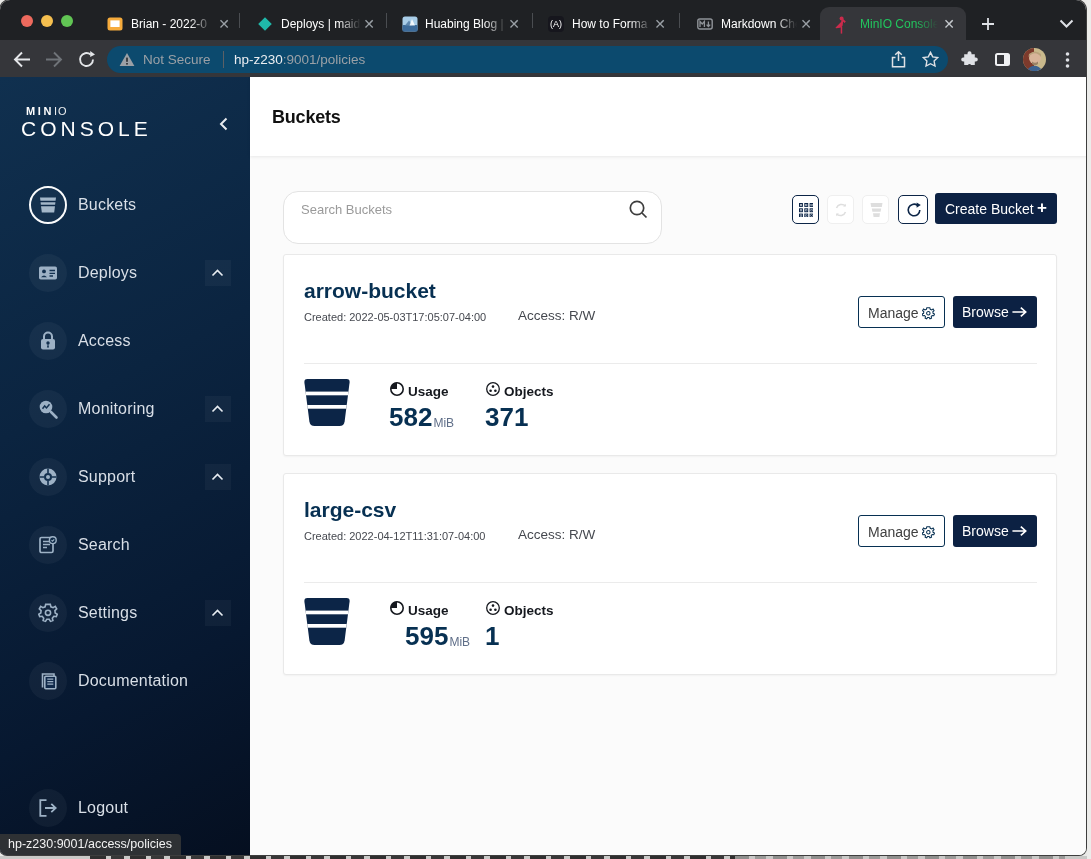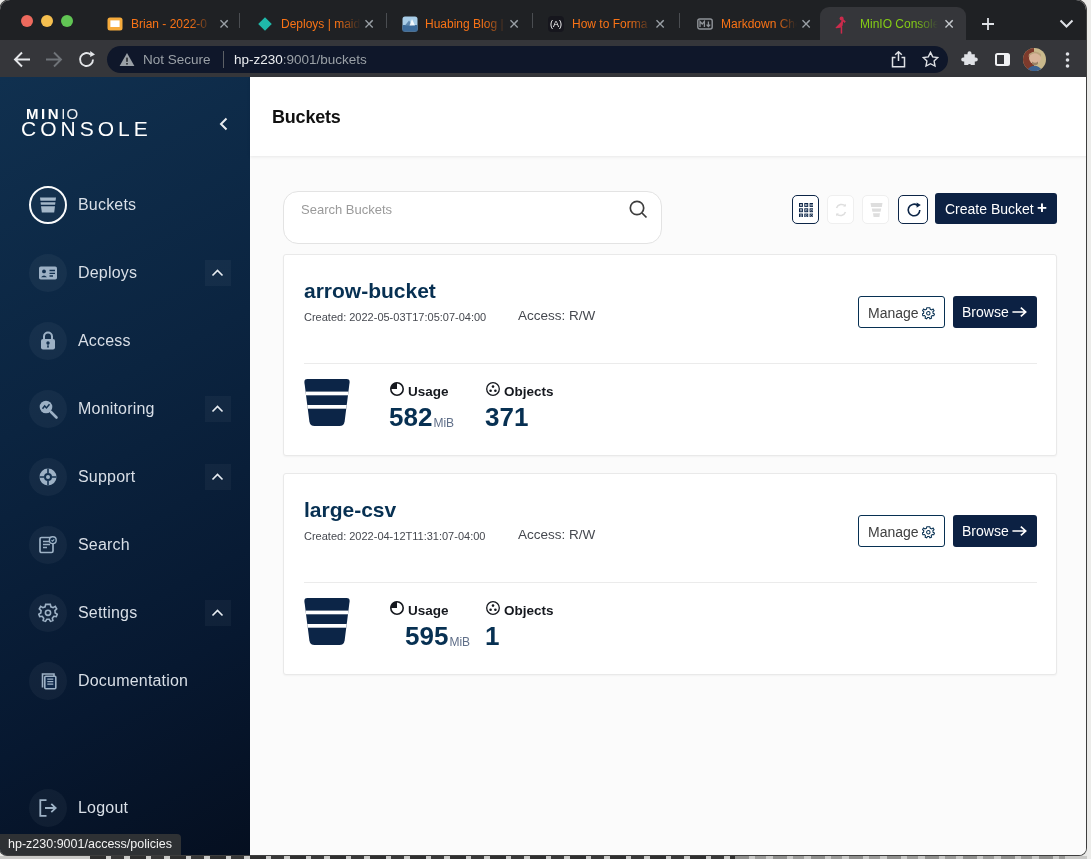--- a/index.html
+++ b/index.html
@@ -9,28 +9,28 @@
 
 
 #win { position:absolute; left:0; top:0; width:1086px; height:855px;
   border-radius:10px 10px 7px 7px; overflow:hidden; background:#fff;
   box-shadow:0 0 0 1px rgba(62,62,62,1); }
 
 
 #tabbar { position:absolute; left:0; top:0; width:1086px; height:40px; background:#1f2124; }
 .tl { position:absolute; top:15px; width:12px; height:12px; border-radius:50%; }
 .tabfav { position:absolute; top:16px; width:16px; height:16px; }
-.tabtxt { position:absolute; top:17px; font-size:12px; color:#f97316; white-space:nowrap; overflow:hidden; -webkit-mask-image:linear-gradient(90deg,#000 72%,rgba(0,0,0,0) 100%); mask-image:linear-gradient(90deg,#000 72%,rgba(0,0,0,0) 100%); }
+.tabtxt { position:absolute; top:17px; font-size:12px; color:#ffffff; white-space:nowrap; overflow:hidden; -webkit-mask-image:linear-gradient(90deg,#000 72%,rgba(0,0,0,0) 100%); mask-image:linear-gradient(90deg,#000 72%,rgba(0,0,0,0) 100%); }
 .tabx { position:absolute; top:17px; width:14px; height:14px; color:#9aa0a6; font-size:14px; line-height:14px; text-align:center; }
 .tabsep { position:absolute; top:13px; width:1px; height:15px; background:#4a4d51; }
 #activetab { position:absolute; left:820px; top:7px; width:146px; height:33px; background:#35363a; border-radius:9px 9px 0 0; }
 
 
 #toolbar { position:absolute; left:0; top:40px; width:1086px; height:37px; background:#35363a; }
-#omni { position:absolute; left:107px; top:6px; width:841px; height:27px; border-radius:13.5px; background:#0f172a; }
+#omni { position:absolute; left:107px; top:6px; width:841px; height:27px; border-radius:13.5px; background:#0c4a6e; }
 
 
 #sidebar { position:absolute; left:0; top:77px; width:250px; height:778px;
   background:linear-gradient(152deg,#10304f 0%, #0b2440 40%, #071830 75%, #050f20 100%); }
 .menurow { position:absolute; left:0; width:250px; height:38px; }
 .mcircle { position:absolute; left:29px; top:0; width:38px; height:38px; border-radius:50%; background:rgba(255,255,255,0.045); }
 .mcircle.active { border:2.5px solid #fafbfc; background:rgba(255,255,255,0.03); }
 .mlabel { position:absolute; left:78px; top:50%; transform:translateY(-50%); font-size:16px; font-weight:400; color:#d9dfe7; letter-spacing:0.2px; }
 .mchev { position:absolute; left:205px; top:50%; transform:translateY(-50%); width:26px; height:26px; background:rgba(255,255,255,0.04); }
 .mchev svg { position:absolute; left:6px; top:9px; }
@@ -127,21 +127,21 @@
       <div class="tabtxt" style="left:721px;width:76px;">Markdown Che</div>
       <div class="tabx" style="left:799px;">✕</div>
 
       <div id="activetab"></div>
       <svg class="tabfav" style="left:835px;width:12px;height:18px;" viewBox="0 0 12 18">
           <circle cx="6.6" cy="2.4" r="2" fill="#cb2b4c"></circle>
           <path d="M7.6 2.6 L10.8 5.6 L9.6 6.9 L7 4.4 Z" fill="#cb2b4c"></path>
           <path d="M6.7 3.6 C6.3 5 6.5 5.5 5.8 6.3 L0.9 11.3 C0.3 11.9 0.5 12.3 1.3 12.2 L5.2 11.7 C6.6 11.5 7.5 10.5 7.7 9.1 L8.2 5.2 Z" fill="#cb2b4c"></path>
           <rect x="5.7" y="10.8" width="1.5" height="6.8" fill="#cb2b4c"></rect>
         </svg>
-      <div class="tabtxt" style="left:860px;width:78px;color:#84cc16;">MinIO Console</div>
+      <div class="tabtxt" style="left:860px;width:78px;color:#22c55e;">MinIO Console</div>
       <div class="tabx" style="left:942px;color:#c6cace;">✕</div>
 
       <svg class="abs" style="left:981px;top:17px;" width="14" height="14" viewBox="0 0 14 14">
           <path d="M7 1 V13 M1 7 H13" stroke="#dee1e6" stroke-width="1.8"></path>
         </svg>
 
       <svg class="abs" style="left:1059px;top:19px;" width="15" height="10" viewBox="0 0 15 10">
           <path d="M1.5 1.5 L7.5 7.5 L13.5 1.5" fill="none" stroke="#dee1e6" stroke-width="2"></path>
         </svg>
     </div>
@@ -160,21 +160,21 @@
           <path d="M12.2 0 L12.2 6 L17 3.6 Z" fill="#e4e6e9"></path>
         </svg>
       <div id="omni">
         <svg class="abs" style="left:12px;top:6px;" width="16" height="15" viewBox="0 0 16 15">
             <path d="M8 1 L15.4 14 H0.6 Z" fill="#9aa0a6"></path>
             <rect x="7.25" y="5.6" width="1.5" height="4.2" fill="#1f2124"></rect>
             <rect x="7.25" y="11" width="1.5" height="1.6" fill="#1f2124"></rect>
           </svg>
         <div class="abs" style="left:36px;top:6px;font-size:13.5px;color:#9aa0a6;">Not Secure</div>
         <div class="abs" style="left:116px;top:5px;width:1px;height:17px;background:#5c6065;"></div>
-        <div class="abs" style="left:127px;top:6px;font-size:13.5px;color:#eceef1;font-weight:500;">hp-z230<span style="color:#9aa0a6;font-weight:400;">:9001/buckets</span></div>
+        <div class="abs" style="left:127px;top:6px;font-size:13.5px;color:#eceef1;font-weight:500;">hp-z230<span style="color:#9aa0a6;font-weight:400;">:9001/policies</span></div>
 
         <svg class="abs" style="left:784px;top:5px;" width="15" height="17" viewBox="0 0 15 17">
             <path d="M7.5 1 V10 M4.2 3.8 L7.5 0.8 L10.8 3.8" fill="none" stroke="#dfe1e5" stroke-width="1.5"></path>
             <path d="M4.5 6.5 H1.5 V15.7 H13.5 V6.5 H10.5" fill="none" stroke="#dfe1e5" stroke-width="1.5"></path>
           </svg>
 
         <svg class="abs" style="left:815px;top:5px;" width="17" height="17" viewBox="0 0 17 17">
             <path d="M8.5 1.4 L10.7 5.9 L15.7 6.6 L12.1 10.1 L13 15 L8.5 12.7 L4 15 L4.9 10.1 L1.3 6.6 L6.3 5.9 Z" fill="none" stroke="#dfe1e5" stroke-width="1.4"></path>
           </svg>
       </div>
@@ -204,21 +204,21 @@
         </g>
       </svg>
 
       <svg class="abs" style="left:1064px;top:11px;" width="7" height="18" viewBox="0 0 7 18">
           <circle cx="3.5" cy="3" r="1.8" fill="#dfe1e5"></circle>
           <circle cx="3.5" cy="9" r="1.8" fill="#dfe1e5"></circle>
           <circle cx="3.5" cy="15" r="1.8" fill="#dfe1e5"></circle>
         </svg>
     </div>
     <div id="sidebar">
-      <div class="abs" style="left:26px;top:28px;font-size:15px;font-weight:700;color:#fff;letter-spacing:2.6px;">MIN<span style="font-weight:400;opacity:0.92;letter-spacing:1px;">IO</span></div>
+      <div class="abs" style="left:26px;top:28px;font-size:11px;font-weight:700;color:#fff;letter-spacing:2.6px;">MIN<span style="font-weight:400;opacity:0.92;letter-spacing:1px;">IO</span></div>
       <div class="abs" style="left:21px;top:40px;font-size:21px;font-weight:400;color:#fff;letter-spacing:4px;">CONSOLE</div>
       <svg class="abs" style="left:219px;top:40px;" width="9" height="14" viewBox="0 0 9 14">
           <path d="M7.5 1.5 L2 7 L7.5 12.5" fill="none" stroke="#e8ebef" stroke-width="2"></path>
         </svg>
 
       <div class="menurow" style="top:109px;">
         <div class="mcircle active">
           <svg class="micon" width="22" height="22" viewBox="0 0 22 22">
               <path d="M3 3.5 H19 L17.2 18.5 H4.8 Z" fill="#a4b7c9"></path>
               <path d="M2.5 7.5 H19.5 M3.2 11.5 H18.8" stroke="#0e2a49" stroke-width="1.6"></path>

